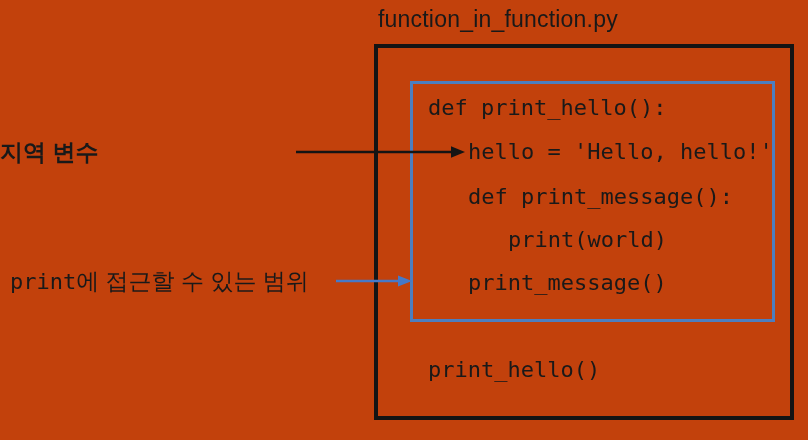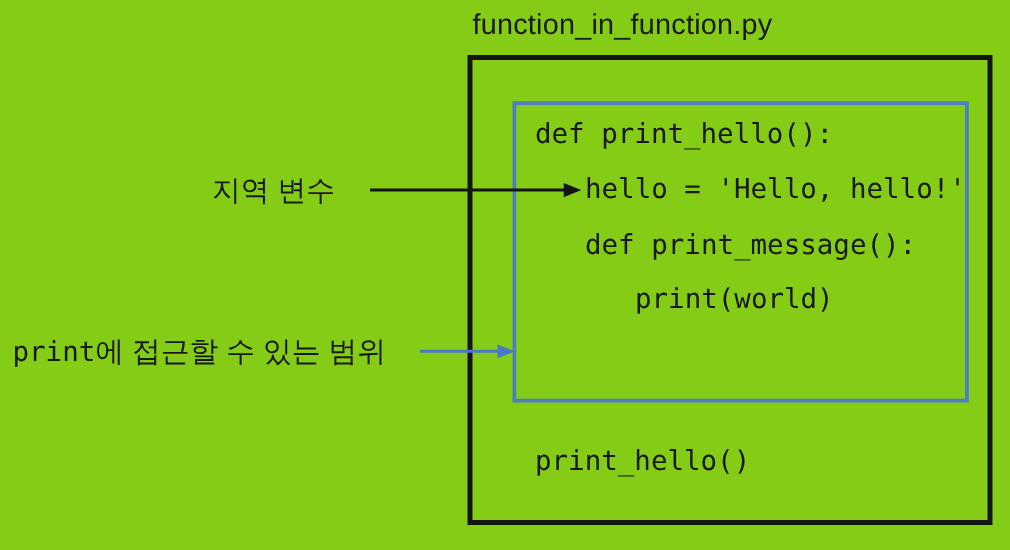--- a/index.html
+++ b/index.html
@@ -4,21 +4,21 @@
 <style>
   html, body {
     margin: 0;
     padding: 0;
     background: #ffffff;
   }
   .canvas {
     position: relative;
     width: 808px;
     height: 440px;
-    background: #84cc16;
+    background: #c2410c;
     overflow: hidden;
     font-family: "Liberation Sans", sans-serif;
   }
   .title {
     position: absolute;
     left: 378px;
     top: 6px;
     font-size: 23px;
     line-height: 27px;
     color: var(--text, #191919);
@@ -65,21 +65,22 @@
     white-space: pre;
   }
   .label .mono {
     font-family: "DejaVu Sans Mono", monospace;
     font-size: 22px;
   }
   .label-local-variable {
     left: 0;
     top: 140px;
     width: 268px;
-    text-align: right;
+    text-align: left;
+    font-weight: bold;
   }
   .label-scope {
     left: 10px;
     top: 269px;
   }
   .arrow-layer {
     position: absolute;
     left: 0;
     top: 0;
     width: 808px;
@@ -103,20 +104,21 @@
   <div class="inner-box"></div>
 
   <div class="code-line ind-0" style="top: 97px;">def print_hello():</div>
 
   <div class="code-line ind-1" style="top: 141px;">hello = 'Hello, hello!'</div>
 
   <div class="code-line ind-1" style="top: 186px;">def print_message():</div>
 
   <div class="code-line ind-2" style="top: 229px;">print(world)</div>
 
+  <div class="code-line ind-1" style="top: 272px;">print_message()</div>
 
   <div class="code-line ind-0" style="top: 359px;">print_hello()</div>
 
   <div class="label label-local-variable">지역 변수</div>
 
   <div class="label label-scope"><span class="mono">print</span><span>에 접근할 수 있는 범위</span></div>
 
   <svg class="arrow-layer" viewBox="0 0 808 440" xmlns="http://www.w3.org/2000/svg">
     <line class="arrow-black-line" x1="296" y1="152" x2="452" y2="152"></line>
     <polygon class="arrow-black-head" points="451,146.3 465,152 451,157.7"></polygon>

